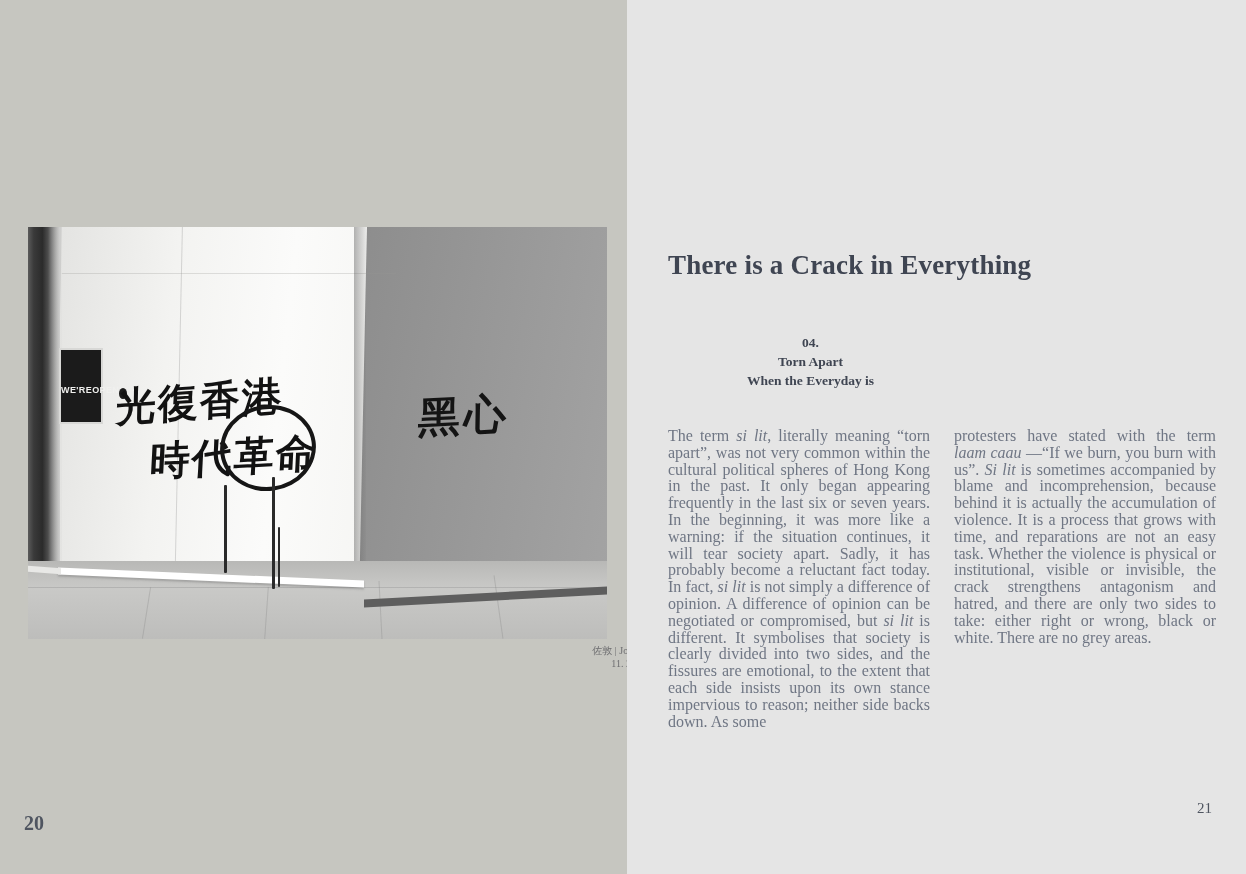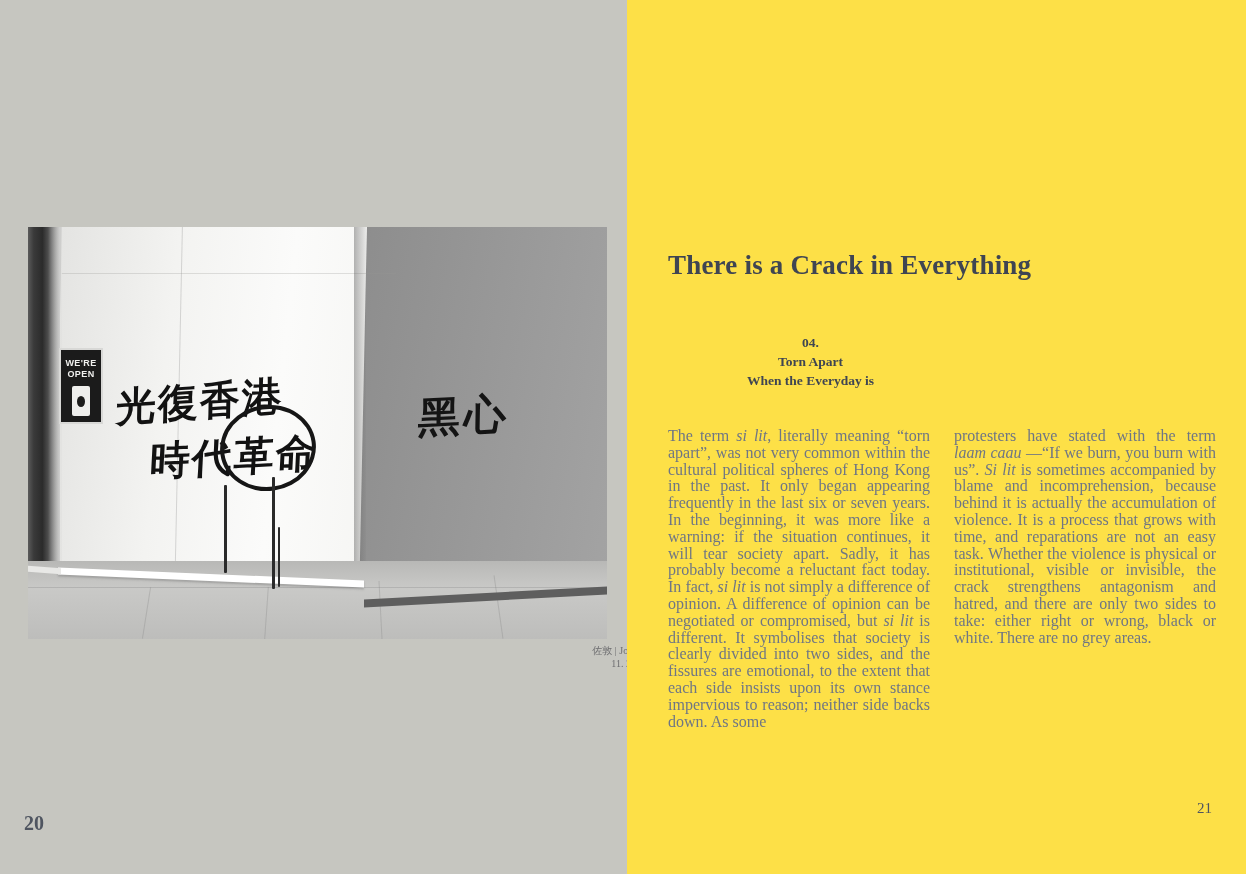--- a/index.html
+++ b/index.html
@@ -155,21 +155,21 @@
   .open-sign {
     position: absolute;
     left: 31px;
     top: 121px;
     width: 44px;
     height: 76px;
     background: #1b1b1b;
     border: 2px solid #d8d8d6;
     box-sizing: border-box;
     display: flex;
-    flex-direction: column;
+    flex-direction: row;
     align-items: center;
     padding-top: 8px;
   }
   .open-sign-line {
     color: #f0f0ee;
     font-family: "Liberation Sans", sans-serif;
     font-weight: 700;
     font-size: 9px;
     letter-spacing: 0.4px;
     line-height: 11px;
@@ -271,21 +271,21 @@
     color: #4f5560;
     font-size: 20px;
     font-weight: 700;
   }
 
   
   .page-right {
     position: relative;
     width: 619px;
     height: 874px;
-    background: #fde047;
+    background: #e5e5e5;
     flex: 0 0 619px;
   }
 
   .article-title {
     position: absolute;
     left: 41px;
     top: 232px;
     width: 540px;
     font-size: 27px;
     font-weight: 700;

